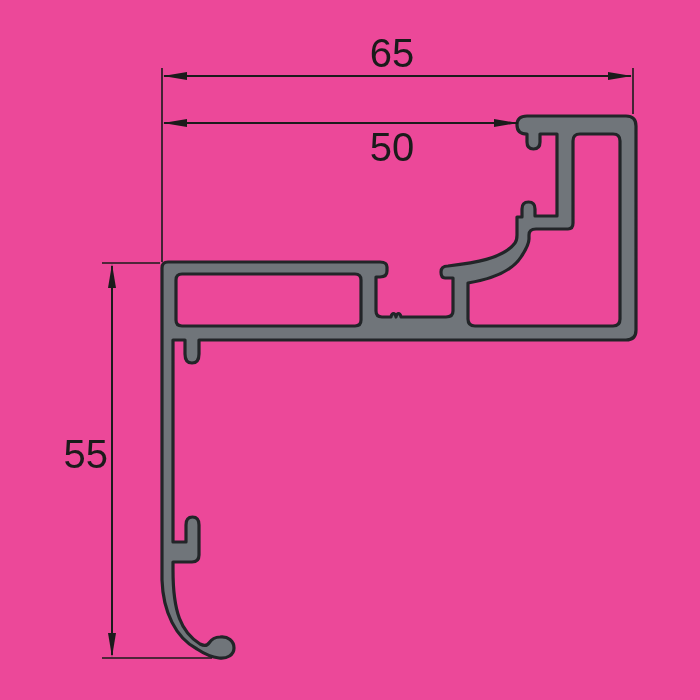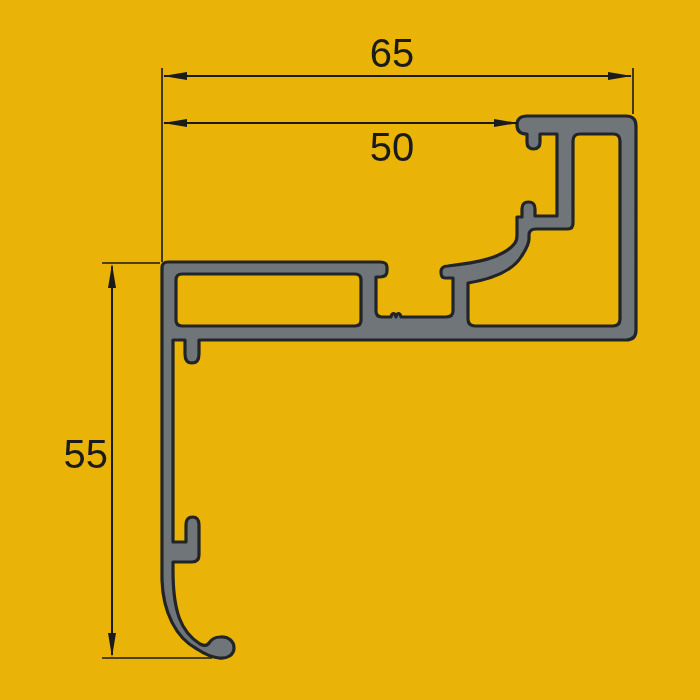--- a/index.html
+++ b/index.html
@@ -4,21 +4,21 @@
 <style>
   html, body {
     margin: 0;
     padding: 0;
     background: #ffffff;
   }
   .canvas {
     position: relative;
     width: 700px;
     height: 700px;
-    background: #eab308;
+    background: #ec4899;
     font-family: "Liberation Sans", sans-serif;
     overflow: hidden;
   }
   svg text {
     font-family: "Liberation Sans", sans-serif;
     font-size: 40px;
     fill: #1b1b1b;
   }
   .dim-line   { fill: none; stroke-width: 2; }
   .ext-line   { fill: none; stroke-width: 1.6; }

